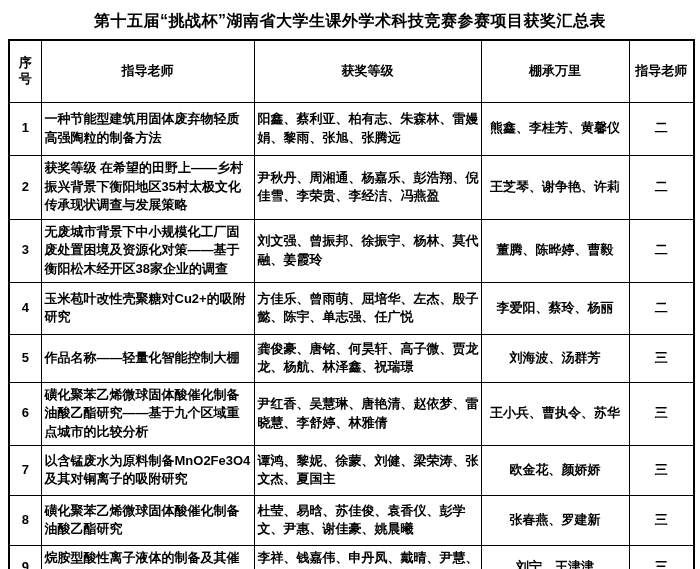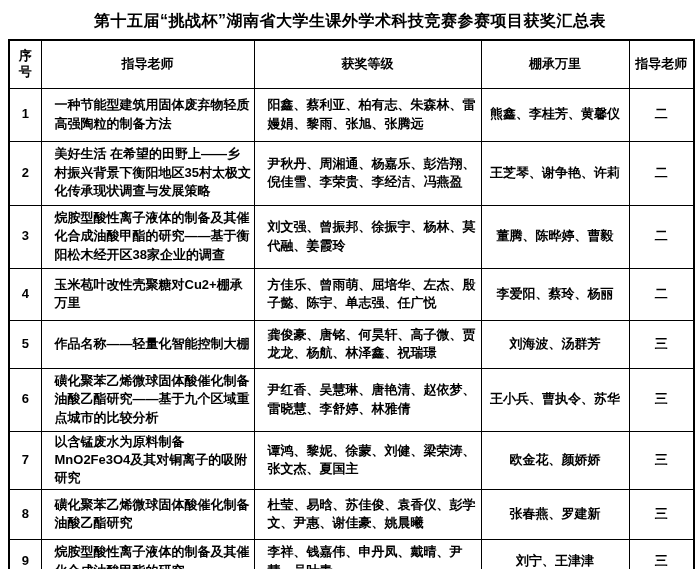--- a/index.html
+++ b/index.html
@@ -43,24 +43,24 @@
     font-weight: bold;
     text-align: center;
     vertical-align: middle;
     padding: 1px 2px;
     line-height: 1.42;
     word-wrap: break-word;
     overflow: hidden;
     box-sizing: border-box;
   }
   thead tr { height: 44px; }
-  th.h-no { padding: 7px 8px; line-height: 1.25; }
+  th.h-no { padding: 14px 8px; line-height: 1.25; }
   td.left {
     text-align: left;
-    padding-left: 13px;
+    padding-left: 3px;
     padding-right: 2px;
   }
   tbody tr:nth-child(1) { height: 53px; }
   tbody tr:nth-child(2) { height: 64px; }
   tbody tr:nth-child(3) { height: 63px; }
   tbody tr:nth-child(4) { height: 52px; }
   tbody tr:nth-child(5) { height: 48px; }
   tbody tr:nth-child(6) { height: 63px; }
   tbody tr:nth-child(7) { height: 50px; }
   tbody tr:nth-child(8) { height: 50px; }
@@ -92,35 +92,35 @@
     <tbody>
       <tr>
         <td>1</td>
         <td class="left">一种节能型建筑用固体废弃物轻质高强陶粒的制备方法</td>
         <td class="left">阳鑫、蔡利亚、柏有志、朱森林、雷嫚娟、黎雨、张旭、张腾远</td>
         <td>熊鑫、李桂芳、黄馨仪</td>
         <td>二</td>
       </tr>
       <tr>
         <td>2</td>
-        <td class="left">美好生活 在希望的田野上——乡村振兴背景下衡阳地区35村太极文化传承现状调查与发展策略</td>
+        <td class="left">获奖等级 在希望的田野上——乡村振兴背景下衡阳地区35村太极文化传承现状调查与发展策略</td>
         <td class="left">尹秋丹、周湘通、杨嘉乐、彭浩翔、倪佳雪、李荣贵、李经洁、冯燕盈</td>
         <td>王芝琴、谢争艳、许莉</td>
         <td>二</td>
       </tr>
       <tr>
         <td>3</td>
-        <td class="left">烷胺型酸性离子液体的制备及其催化合成油酸甲酯的研究——基于衡阳松木经开区38家企业的调查</td>
+        <td class="left">无废城市背景下中小规模化工厂固废处置困境及资源化对策——基于衡阳松木经开区38家企业的调查</td>
         <td class="left">刘文强、曾振邦、徐振宇、杨林、莫代融、姜霞玲</td>
         <td>董腾、陈晔婷、曹毅</td>
         <td>二</td>
       </tr>
       <tr>
         <td>4</td>
-        <td class="left">玉米苞叶改性壳聚糖对Cu2+棚承万里</td>
+        <td class="left">玉米苞叶改性壳聚糖对Cu2+的吸附研究</td>
         <td class="left">方佳乐、曾雨萌、屈培华、左杰、殷子懿、陈宇、单志强、任广悦</td>
         <td>李爱阳、蔡玲、杨丽</td>
         <td>二</td>
       </tr>
       <tr>
         <td>5</td>
         <td class="left">作品名称——轻量化智能控制大棚</td>
         <td class="left">龚俊豪、唐铭、何昊轩、高子微、贾龙龙、杨航、林泽鑫、祝瑞璟</td>
         <td>刘海波、汤群芳</td>
         <td>三</td>

